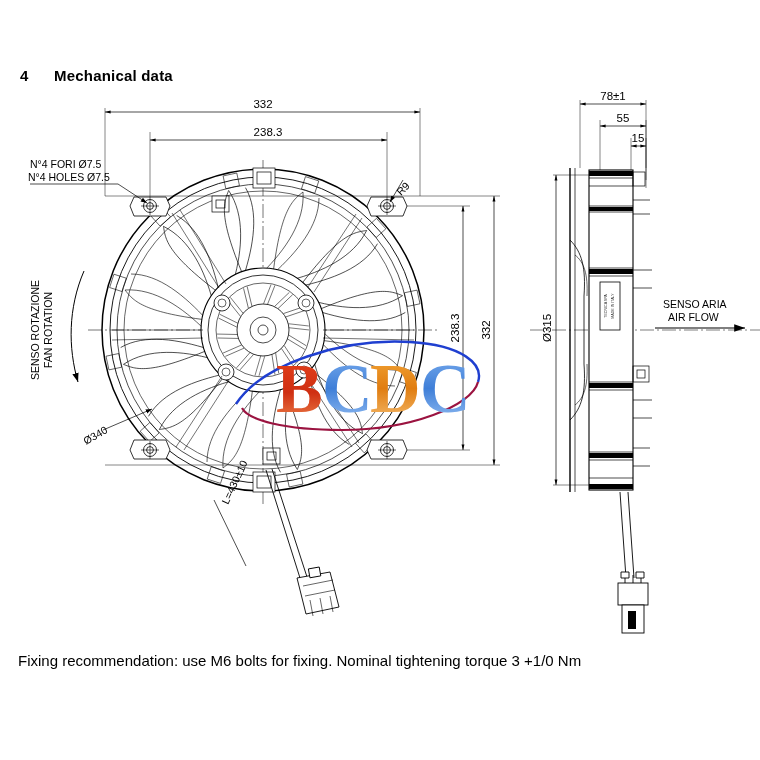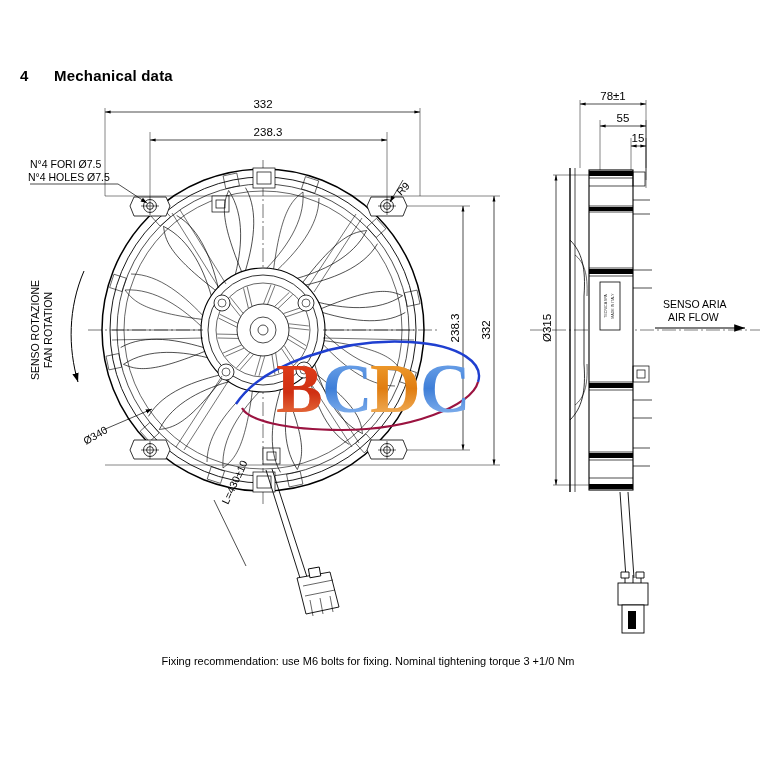--- a/index.html
+++ b/index.html
@@ -15,21 +15,21 @@
   .heading{
     position:absolute;left:20px;top:67px;
     font-size:15px;font-weight:bold;letter-spacing:.2px;
     white-space:nowrap;
   }
   .heading .num{display:inline-block;width:34px;}
 
   
   .footnote{
     position:absolute;left:18px;top:652px;width:700px;
-    font-size:11px;line-height:18px;text-align:center;
+    font-size:15px;line-height:18px;
   }
 
   
   #drawing{position:absolute;left:0;top:0;width:760px;height:760px;}
 
   
   #watermark{
     position:absolute;left:232px;top:330px;
     width:254px;height:110px;pointer-events:none;
   }

